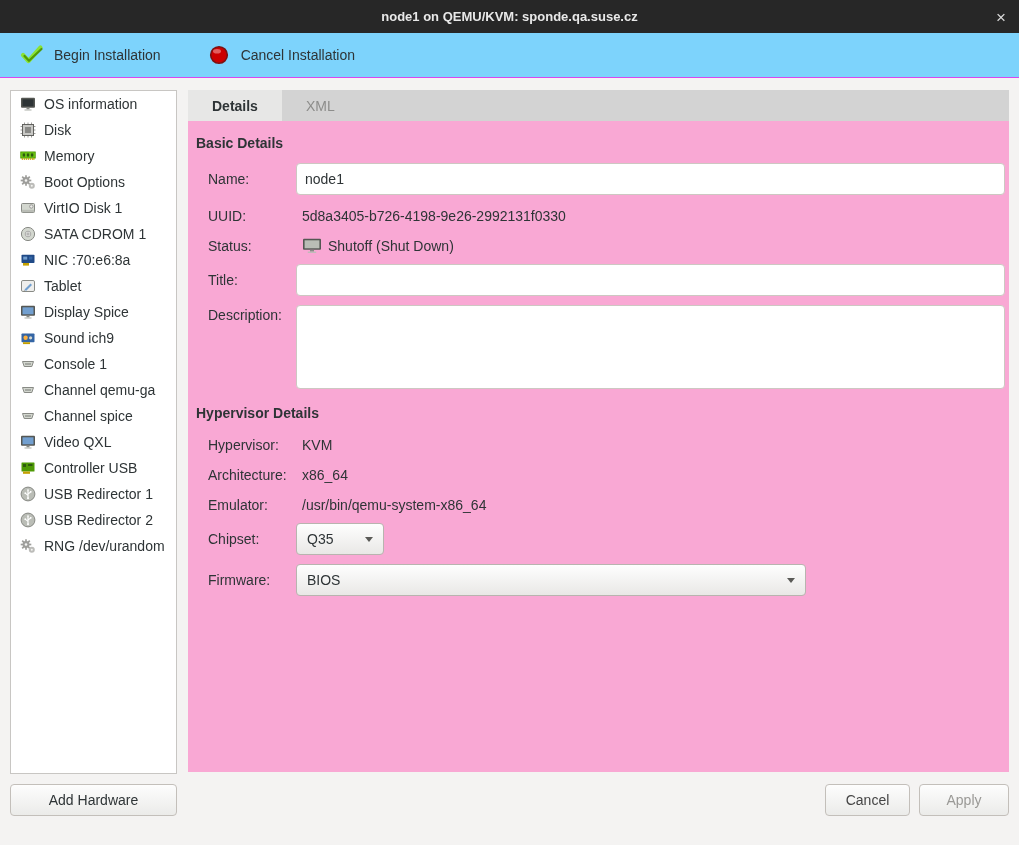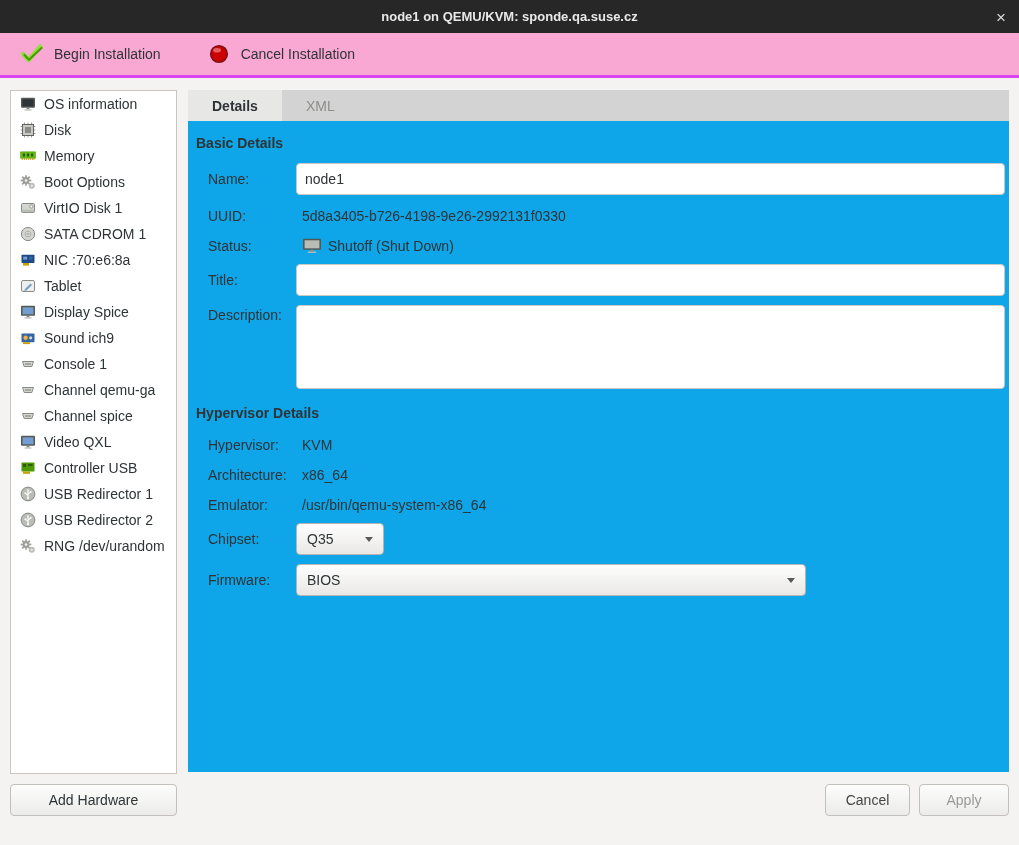--- a/index.html
+++ b/index.html
@@ -18,21 +18,21 @@
     display: flex; align-items: center; justify-content: center;
     position: relative; font-weight: bold; font-size: 13px;
   }
   .close-btn {
     position: absolute; right: 13px; top: 50%; transform: translateY(-50%);
     font-size: 17px; font-weight: normal; color: #d9d9d9; cursor: pointer; line-height: 1;
   }
 
   
   .toolbar {
-    flex: 0 0 45px; background: #f9a8d4; border-bottom: 3px solid #d946ef;
+    flex: 0 0 45px; background: #7dd3fc; border-bottom: 1px solid #d946ef;
     display: flex; align-items: center; padding-left: 10px; gap: 26px;
   }
   .tb-btn {
     display: flex; align-items: center; gap: 10px; border: none; background: transparent;
     font: inherit; color: #2e3436; padding: 6px 10px; cursor: pointer; border-radius: 4px;
   }
   .tb-icon { display: inline-flex; width: 24px; height: 22px; align-items: center; justify-content: center; }
 
   
   .body { flex: 1; display: flex; padding: 12px 10px 13px 10px; }
@@ -55,21 +55,21 @@
 
   
   .tabstrip { flex: 0 0 31px; background: #d3d3d3; display: flex; align-items: stretch; }
   .tab {
     padding: 0 24px; display: flex; align-items: center;
     font-size: 14px; color: #8d8d8b; cursor: pointer;
   }
   .tab.active { background: #e7e7e6; color: #2e3436; font-weight: bold; }
 
   
-  .content { flex: 1; background: #0ea5e9; padding: 12px 4px 0 8px; overflow: hidden; }
+  .content { flex: 1; background: #f9a8d4; padding: 12px 4px 0 8px; overflow: hidden; }
   .section-title { font-weight: bold; margin: 2px 0 12px 0; }
   .section-title.hv { margin-top: 16px; }
   .row { display: grid; grid-template-columns: 88px 1fr; align-items: center; margin: 0 0 9px 12px; }
   .row.slim { margin-bottom: 6px; min-height: 24px; }
   .row.top { align-items: flex-start; }
   .row.top .label { padding-top: 2px; }
   .label { color: #2e3436; }
   .value { padding-left: 6px; }
   input.text {
     height: 32px; width: 100%; border: 1px solid #cdc7c2; border-radius: 4px;

